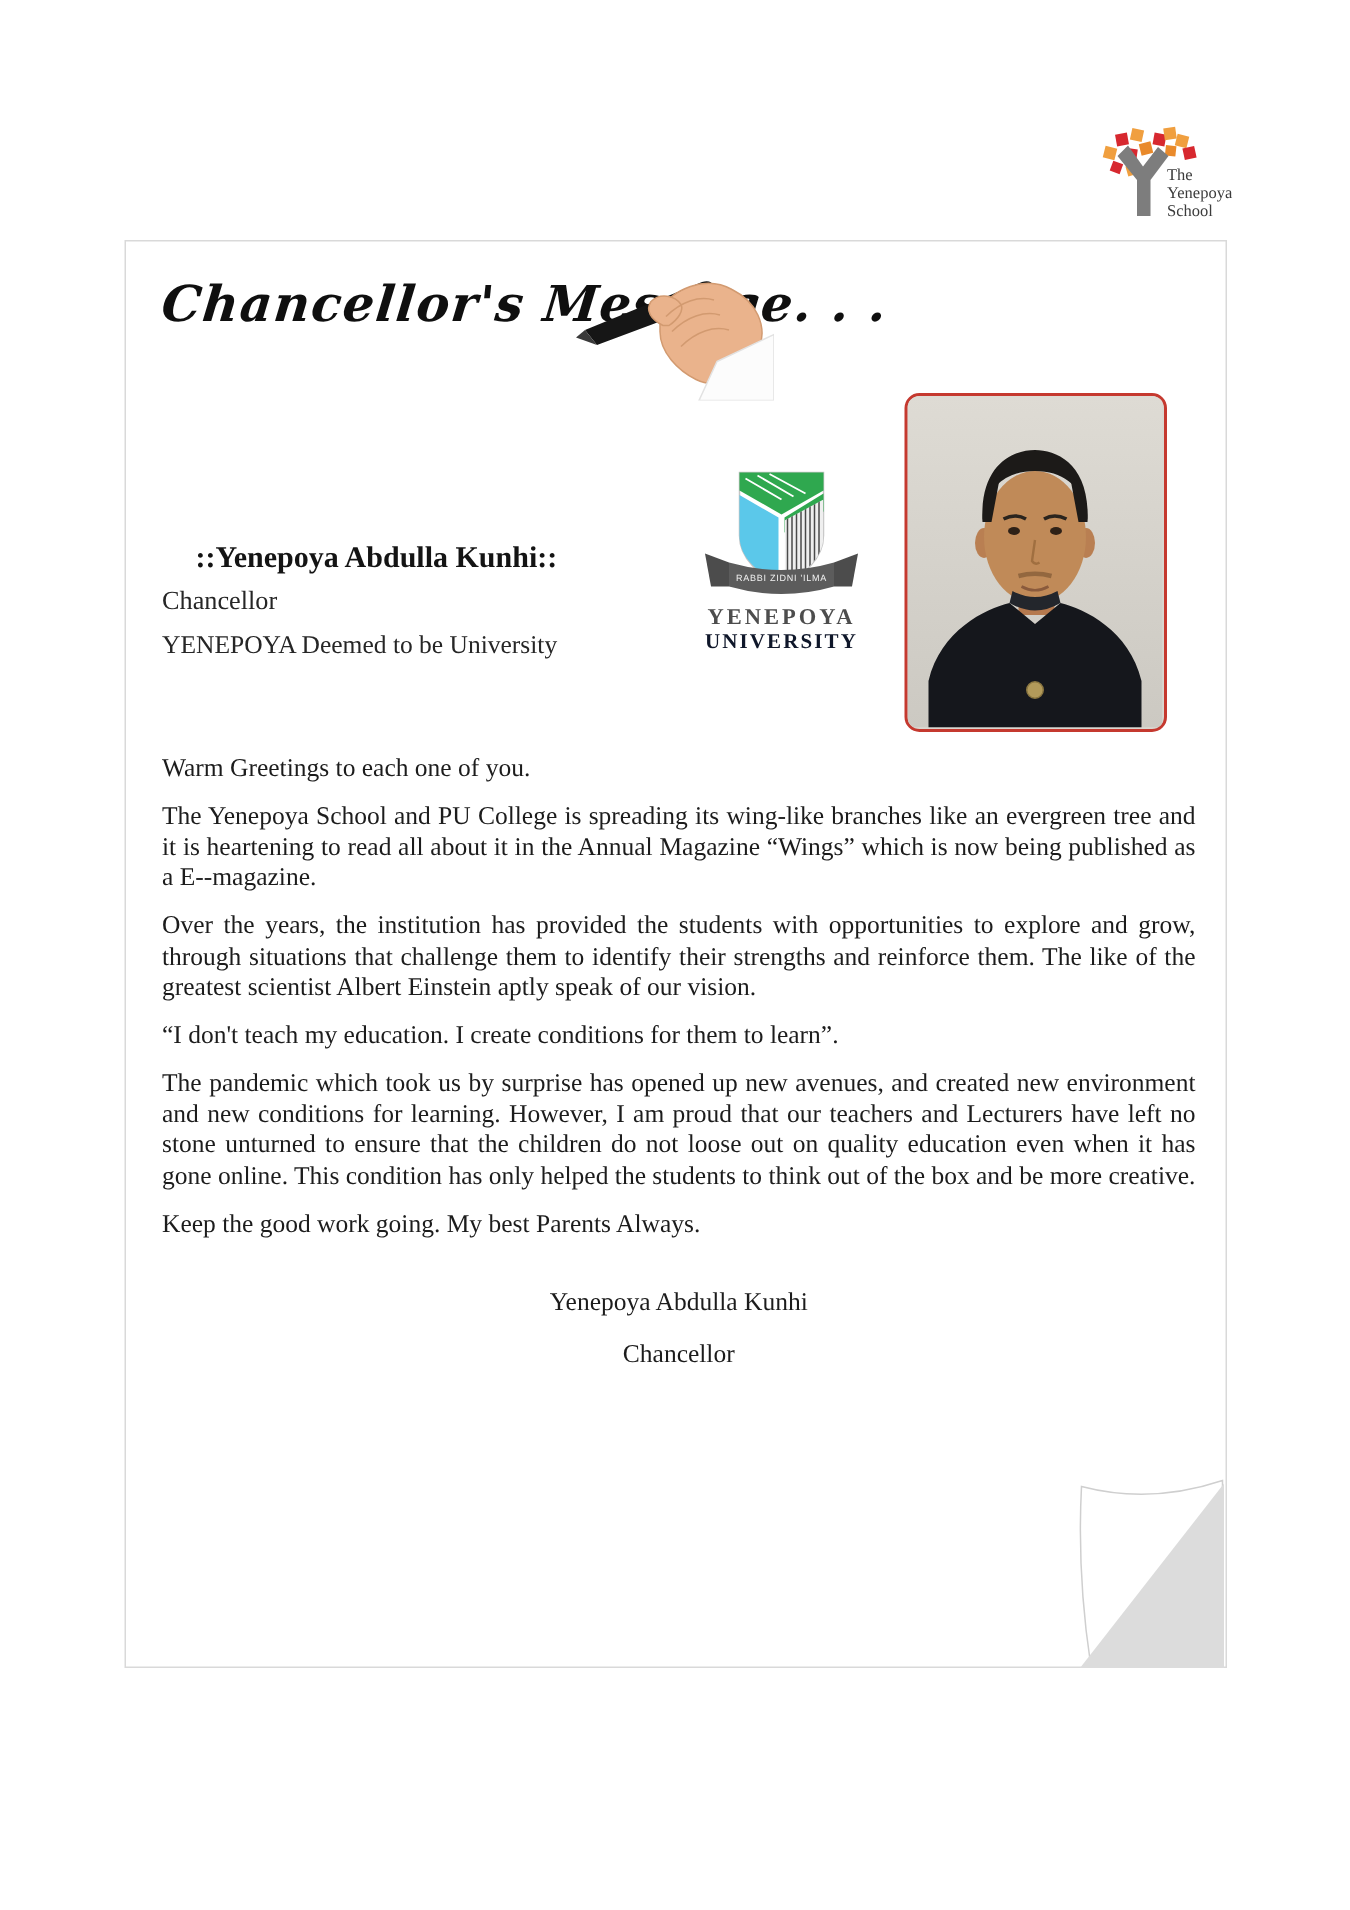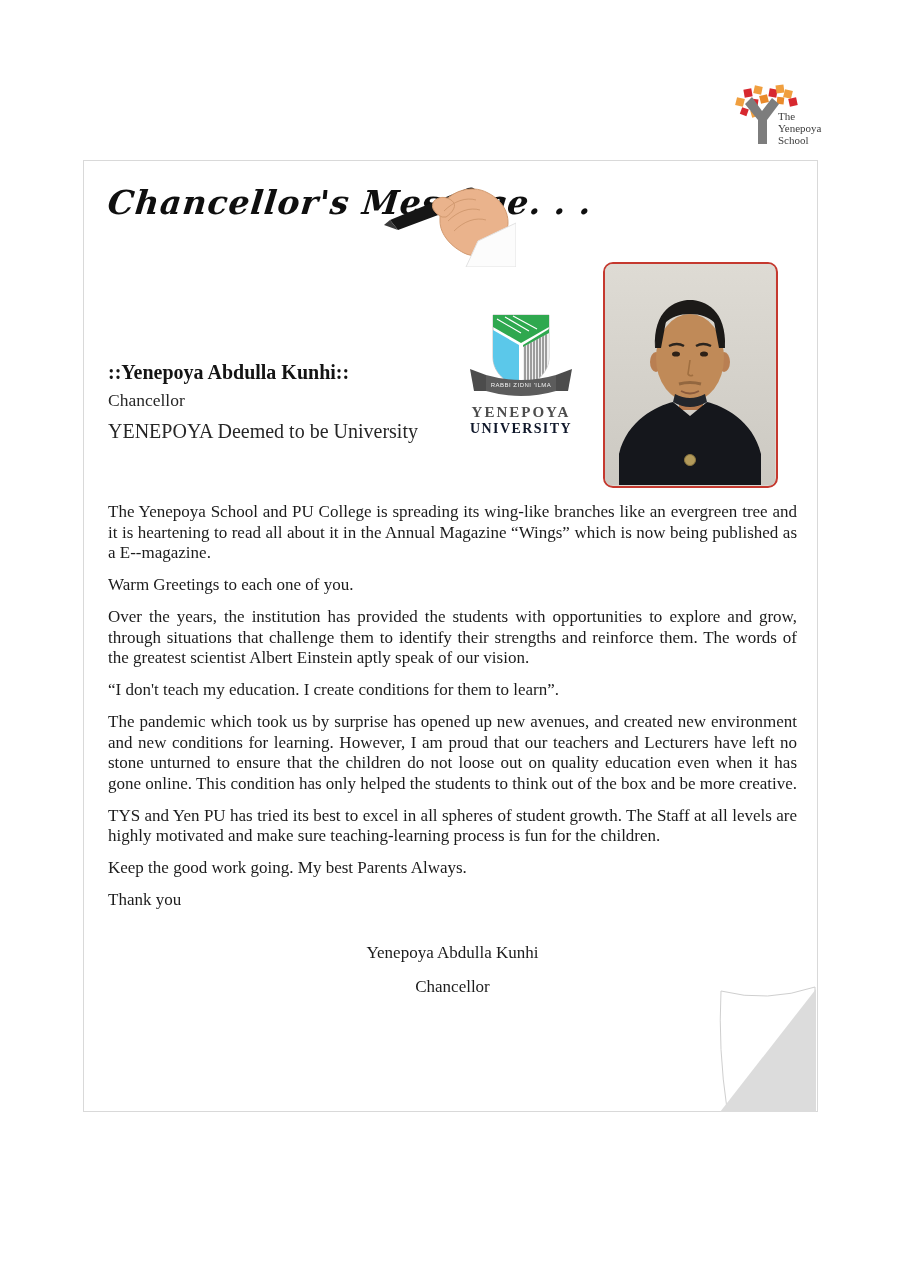--- a/index.html
+++ b/index.html
@@ -18,23 +18,23 @@
   
   .script-title {
     position:absolute; left:24px; top:22px;
     font-family:"DejaVu Serif",serif; font-style:italic; font-weight:700;
     font-size:33px; letter-spacing:1px; color:#0f0f0f; transform:skewX(-6deg);
     white-space:nowrap;
   }
   .hand-pen { position:absolute; left:298px; top:12px; width:134px; height:94px; }
   
   .author { position:absolute; left:24px; top:200px; color:#262626; }
-  .author .name { font-size:20px; font-weight:700; color:#141414; margin-bottom:6px; }
+  .author .name { font-size:20px; font-weight:700; color:#141414; margin-bottom:6px;text-align:right; }
   .author .role { font-size:17.5px; margin-bottom:9px; }
-  .author .inst { font-size:20px; }
+  .author .inst { font-size:17px; }
   
   .univ { position:absolute; left:372px; top:150px; width:130px; text-align:center; }
   .univ svg { display:block; margin:0 auto; }
   .univ .l1 { font-size:15px; font-weight:700; letter-spacing:2px; color:#4d4d4d; margin-top:1px; }
   .univ .l2 { font-size:14px; font-weight:700; letter-spacing:1.4px; color:#0f172a; }
   
   .photo-frame {
     position:absolute; left:519px; top:101px; width:175px; height:226px;
     border:2.5px solid #c5392f; border-radius:10px; background:#dad7d0; overflow:hidden;
   }
@@ -148,28 +148,26 @@
         <path d="M85,96 L83,110 Q85,113 88,111" stroke="#a06f40" stroke-width="1.6" fill="none"></path>
         <path d="M74,120 Q85,117 96,120" stroke="#6e4a2b" stroke-width="3" fill="none" opacity="0.55"></path>
         <path d="M76,127 Q85,132 94,127" stroke="#8a5a3c" stroke-width="1.8" fill="none"></path>
         <path d="M14,221 L14,190 C22,156 52,142 68,138 L85,152 L102,138 C118,142 148,156 156,190 L156,221 Z" fill="#15171c"></path>
         <path d="M68,138 Q85,148 102,138 L100,130 Q85,138 70,130 Z" fill="#23262c"></path>
         <circle cx="85" cy="196" r="5.5" fill="#b29a5a" stroke="#8a7640" stroke-width="1"></circle>
       </svg>
     </div>
 
     <div class="body-text">
+      <p>Warm Greetings to each one of you.</p>
       <p>The Yenepoya School and PU College is spreading its wing-like branches like an evergreen tree and it is heartening to read all about it in the Annual Magazine “Wings” which is now being published as a E--magazine.</p>
-      <p>Warm Greetings to each one of you.</p>
-      <p>Over the years, the institution has provided the students with opportunities to explore and grow, through situations that challenge them to identify their strengths and reinforce them. The words of the greatest scientist Albert Einstein aptly speak of our vision.</p>
+      <p>Over the years, the institution has provided the students with opportunities to explore and grow, through situations that challenge them to identify their strengths and reinforce them. The like of the greatest scientist Albert Einstein aptly speak of our vision.</p>
       <p>“I don't teach my education. I create conditions for them to learn”.</p>
       <p>The pandemic which took us by surprise has opened up new avenues, and created new environment and new conditions for learning. However, I am proud that our teachers and Lecturers have left no stone unturned to ensure that the children do not loose out on quality education even when it has gone online. This condition has only helped the students to think out of the box and be more creative.</p>
-      <p>TYS and Yen PU has tried its best to excel in all spheres of student growth. The Staff at all levels are highly motivated and make sure teaching-learning process is fun for the children.</p>
       <p>Keep the good work going. My best Parents Always.</p>
-      <p>Thank you</p>
       <div class="signature">
         <div>Yenepoya Abdulla Kunhi</div>
         <div>Chancellor</div>
       </div>
     </div>
 
     <svg class="curl" viewBox="0 0 101 131">
       <path d="M4,10 Q50,22 98,6 L98,128 L10,128 Q1,68 4,10 Z" fill="#ffffff" stroke="#cfcfcf" stroke-width="1"></path>
       <polygon points="99,8 99,131 3,131" fill="#dcdcdc"></polygon>
     </svg>

